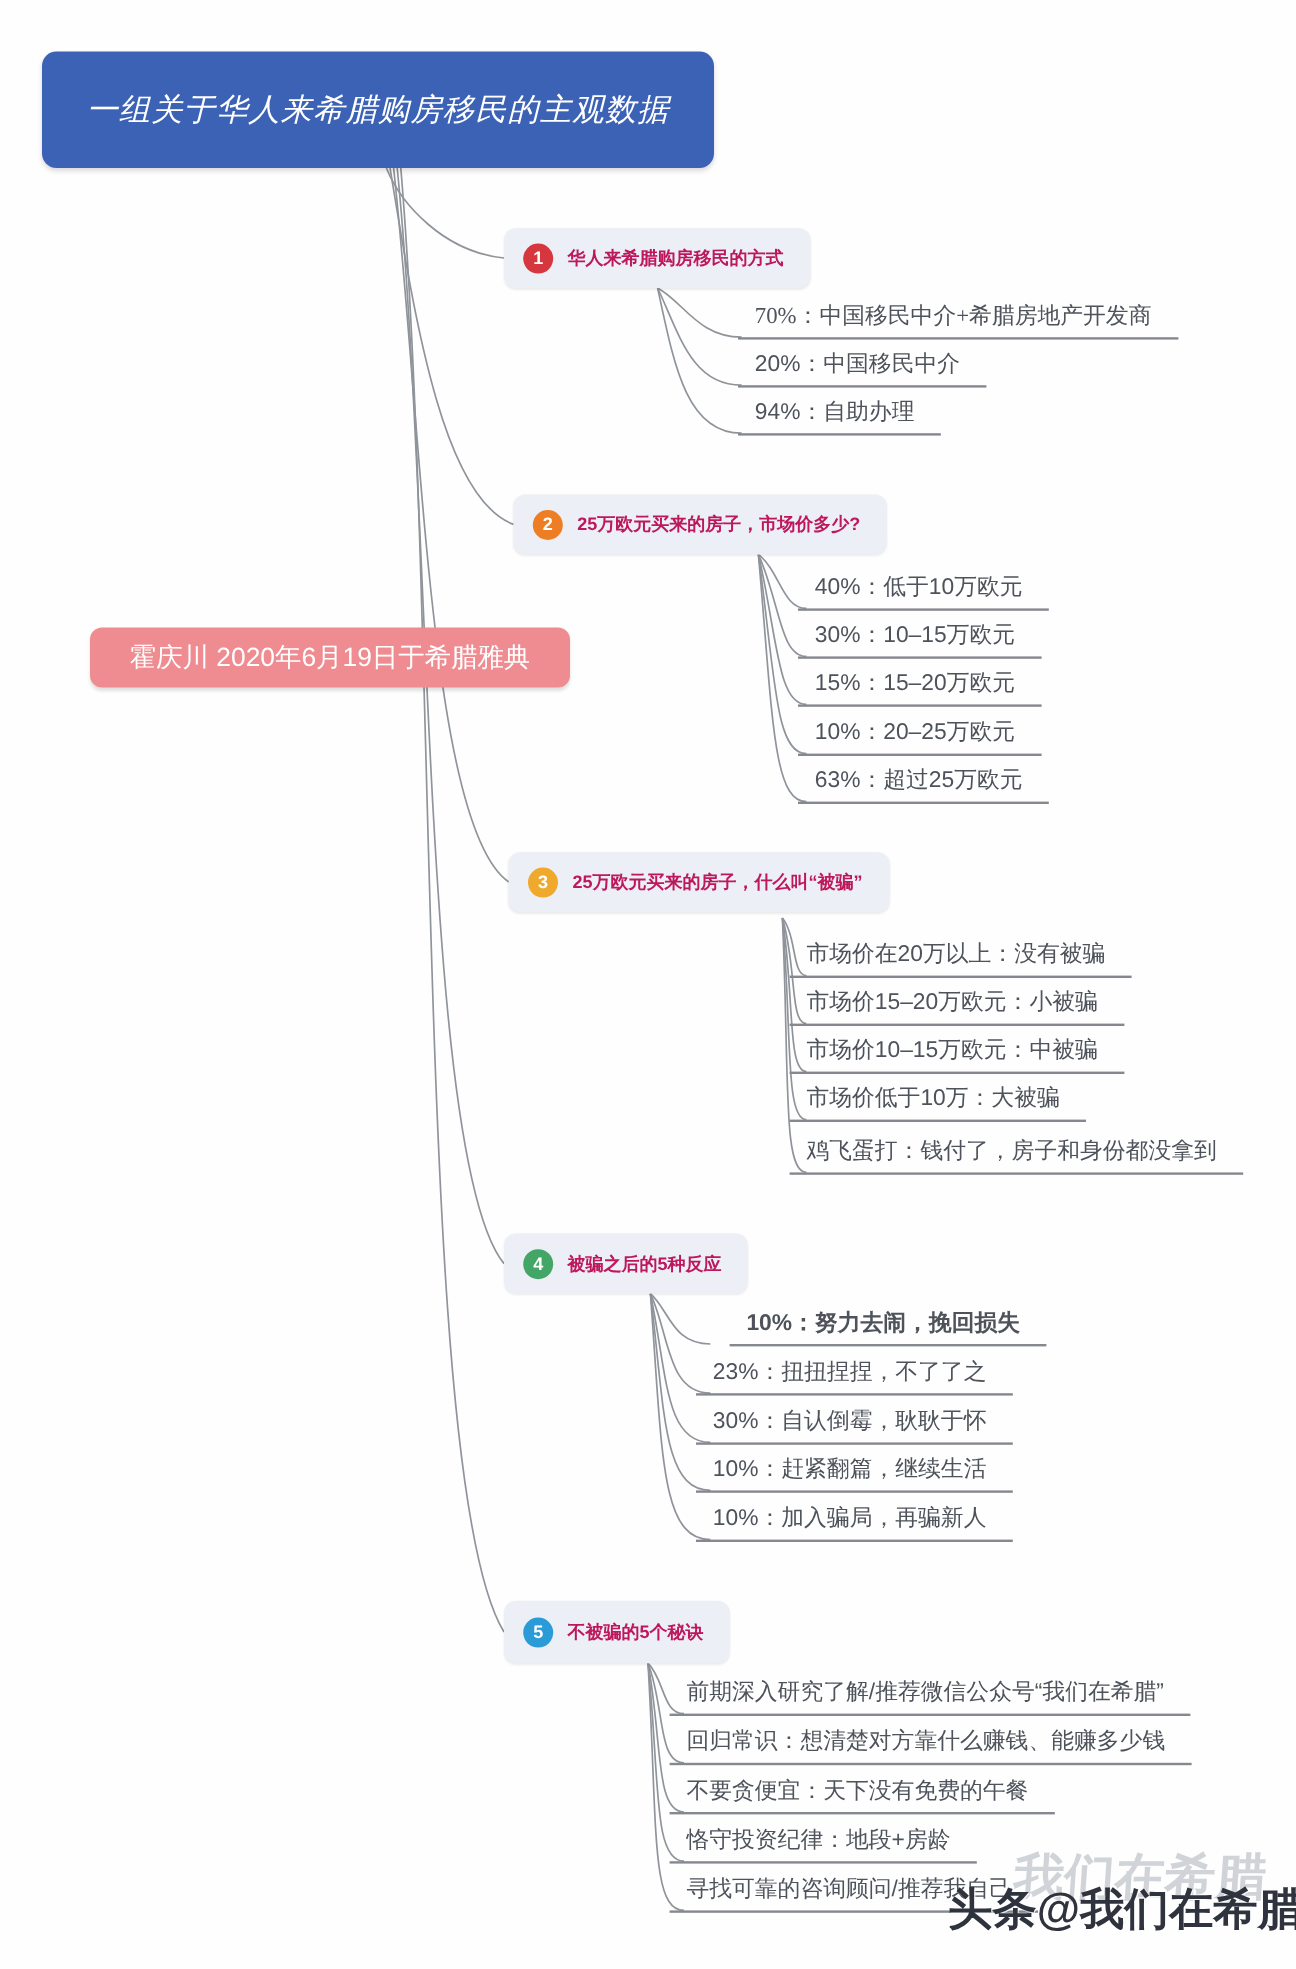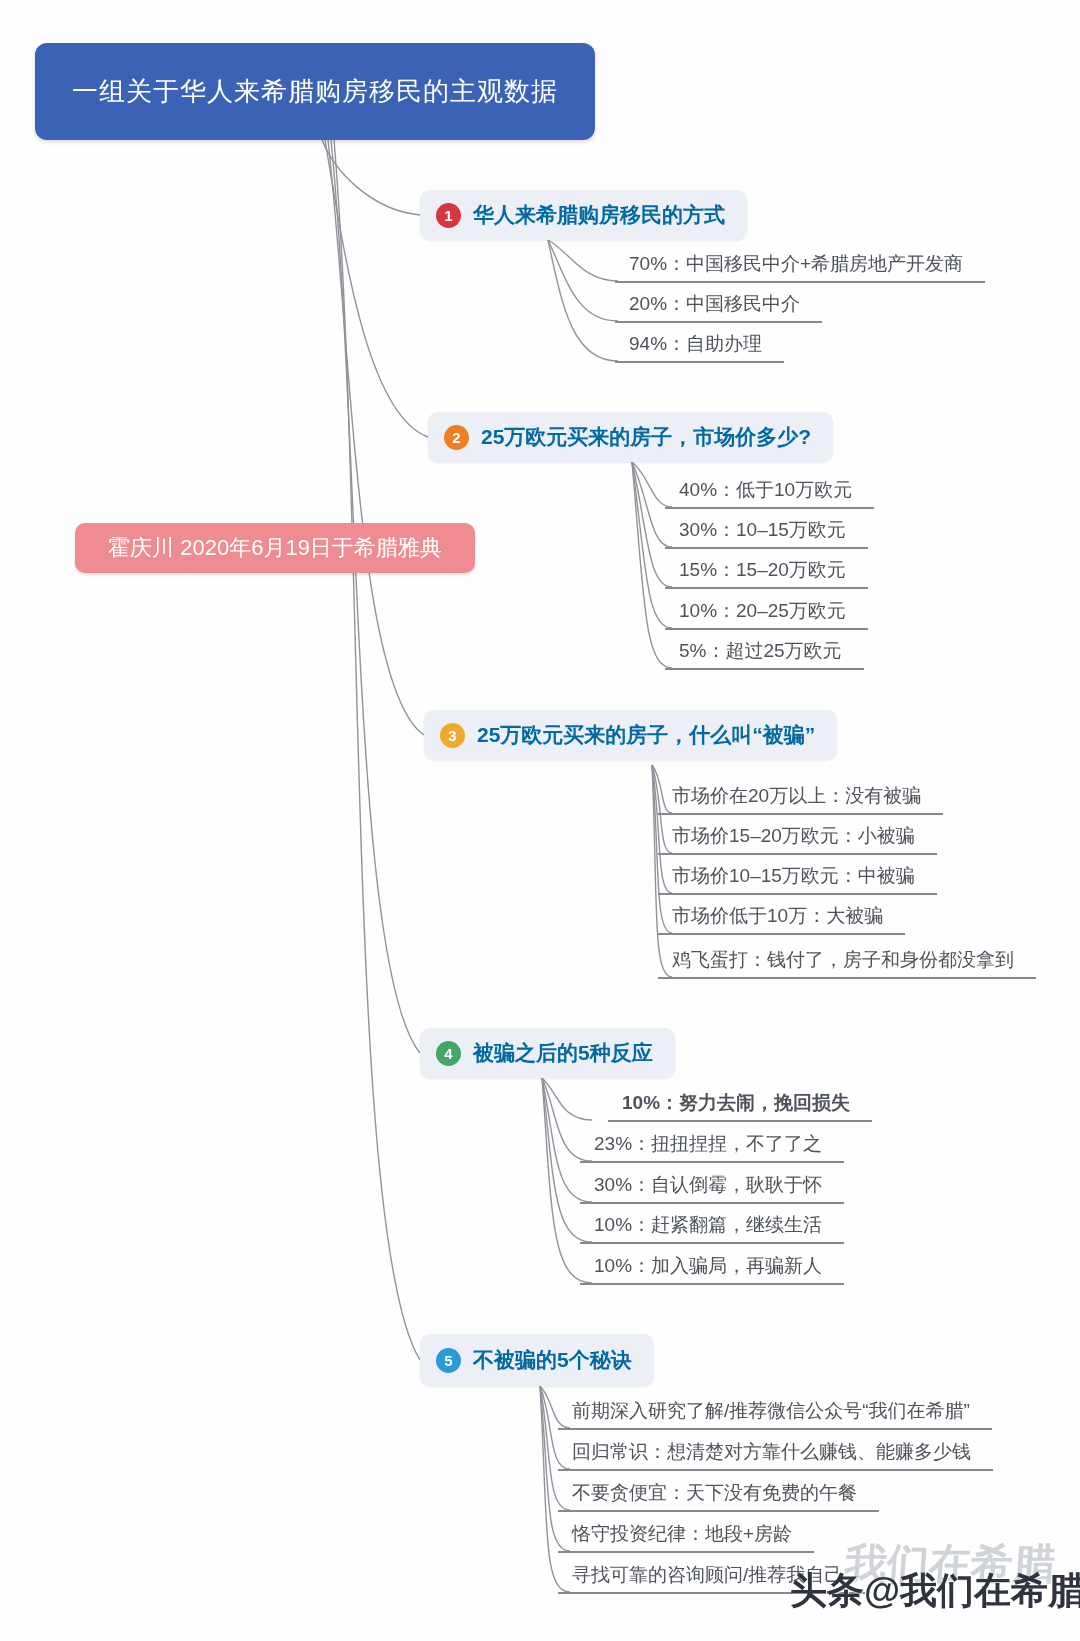--- a/index.html
+++ b/index.html
@@ -21,21 +21,21 @@
   .branch-node{
     position:absolute;height:50px;background:#eceff5;border-radius:10px;
     display:inline-flex;align-items:center;gap:12px;padding:0 22px 0 16px;
     z-index:3;box-shadow:0 1px 2px rgba(0,0,0,.08);white-space:nowrap;
   }
   .badge{
     width:25px;height:25px;border-radius:50%;flex:0 0 25px;
     display:flex;align-items:center;justify-content:center;
     color:#fff;font-size:15px;font-weight:bold;
   }
-  .branch-title{font-size:21px;font-weight:600;color:#0369a1;}
+  .branch-title{font-size:15px;font-weight:600;color:#be185d;}
   .leaf{
     position:absolute;height:34px;line-height:34px;
     padding:0 22px 0 14px;border-bottom:2px solid #85888e;
     font-size:19px;font-weight:500;color:#4e535b;white-space:nowrap;
     z-index:2;
   }
   .wm-ghost{
     position:absolute;left:845px;top:1536px;z-index:4;
     font-size:42px;font-weight:bold;color:#9aa0a8;opacity:.45;
     white-space:nowrap;transform:skewX(-4deg);
@@ -83,45 +83,45 @@
       <path d="M542,1078 C552,1210 550,1283 592,1283"></path>
 
       <path d="M540,1386 C554,1400 552,1428 570,1428"></path>
       <path d="M540,1386 C554,1422 548,1469 570,1469"></path>
       <path d="M540,1386 C552,1452 546,1510 570,1510"></path>
       <path d="M540,1386 C550,1485 544,1551 570,1551"></path>
       <path d="M540,1386 C548,1522 542,1592 570,1592"></path>
     </g>
   </svg>
 
-  <div class="root-node" style="background:#3c62b6;">
+  <div class="root-node" style="background:#3c62b6;font-style:italic;">
     <span class="root-title">一组关于华人来希腊购房移民的主观数据</span>
   </div>
 
   <div class="note-node" style="background:#ee8c92;">
     <span class="note-text">霍庆川 2020年6月19日于希腊雅典</span>
   </div>
 
   <div class="branch-node" style="left:420px;top:190px;">
     <span class="badge" style="background:#d6373e;">1</span>
     <span class="branch-title">华人来希腊购房移民的方式</span>
   </div>
-  <div class="leaf" style="left:615px;top:247px;">70%：中国移民中介+希腊房地产开发商</div>
+  <div class="leaf" style="left:615px;top:247px;font-family:Liberation Serif, serif;">70%：中国移民中介+希腊房地产开发商</div>
   <div class="leaf" style="left:615px;top:287px;">20%：中国移民中介</div>
   <div class="leaf" style="left:615px;top:327px;">94%：自助办理</div>
 
   <div class="branch-node" style="left:428px;top:412px;">
     <span class="badge" style="background:#ee7e23;">2</span>
     <span class="branch-title">25万欧元买来的房子，市场价多少?</span>
   </div>
   <div class="leaf" style="left:665px;top:473px;">40%：低于10万欧元</div>
   <div class="leaf" style="left:665px;top:513px;">30%：10–15万欧元</div>
   <div class="leaf" style="left:665px;top:553px;">15%：15–20万欧元</div>
   <div class="leaf" style="left:665px;top:594px;">10%：20–25万欧元</div>
-  <div class="leaf" style="left:665px;top:634px;">5%：超过25万欧元</div>
+  <div class="leaf" style="left:665px;top:634px;">63%：超过25万欧元</div>
 
   <div class="branch-node" style="left:424px;top:710px;">
     <span class="badge" style="background:#efa92c;">3</span>
     <span class="branch-title">25万欧元买来的房子，什么叫“被骗”</span>
   </div>
   <div class="leaf" style="left:658px;top:779px;">市场价在20万以上：没有被骗</div>
   <div class="leaf" style="left:658px;top:819px;">市场价15–20万欧元：小被骗</div>
   <div class="leaf" style="left:658px;top:859px;">市场价10–15万欧元：中被骗</div>
   <div class="leaf" style="left:658px;top:899px;">市场价低于10万：大被骗</div>
   <div class="leaf" style="left:658px;top:943px;">鸡飞蛋打：钱付了，房子和身份都没拿到</div>

